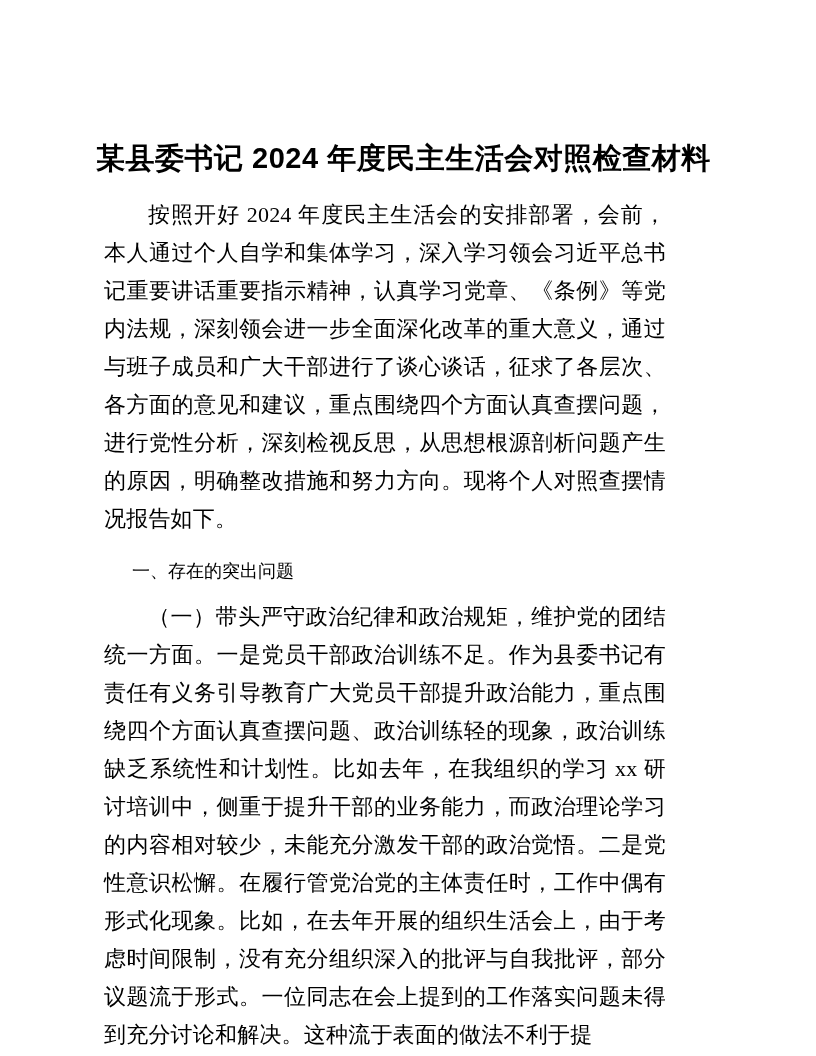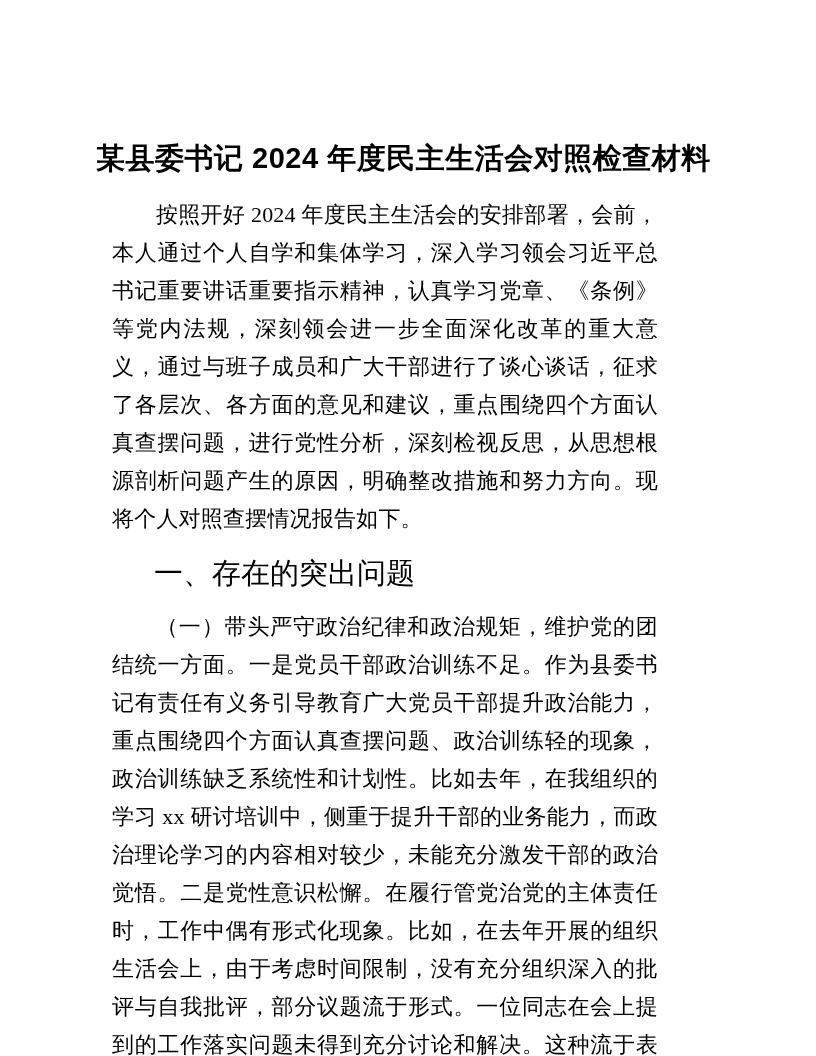--- a/index.html
+++ b/index.html
@@ -27,26 +27,26 @@
     white-space: nowrap;
     letter-spacing: 0.5px;
   }
   .body-text {
     font-family: "Liberation Serif", "DejaVu Serif", serif;
     font-size: 22px;
     line-height: 38px;
     text-align: justify;
     text-justify: inter-character;
     text-indent: 2em;
-    margin: 16px;
+    margin: 8px;
     letter-spacing: 0.2px;
   }
   .section-heading {
     font-family: "Liberation Serif", "DejaVu Serif", serif;
-    font-size: 29px;
+    font-size: 18px;
     line-height: 38px;
     font-weight: normal;
     text-indent: 2em;
     margin: 14px 0 7px 0;
   }
 </style>
 </head>
 <body>
 
 <div class="page">

